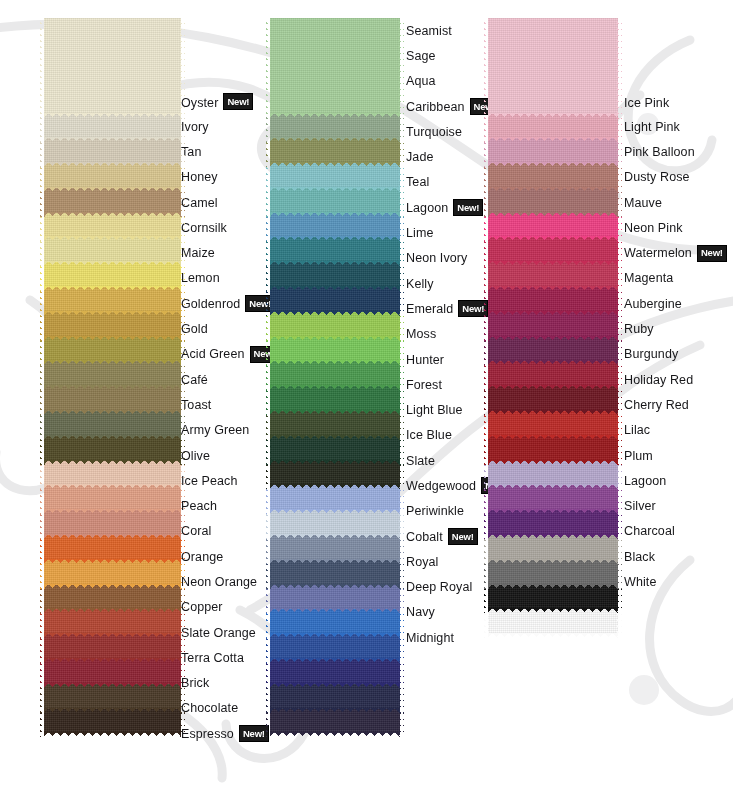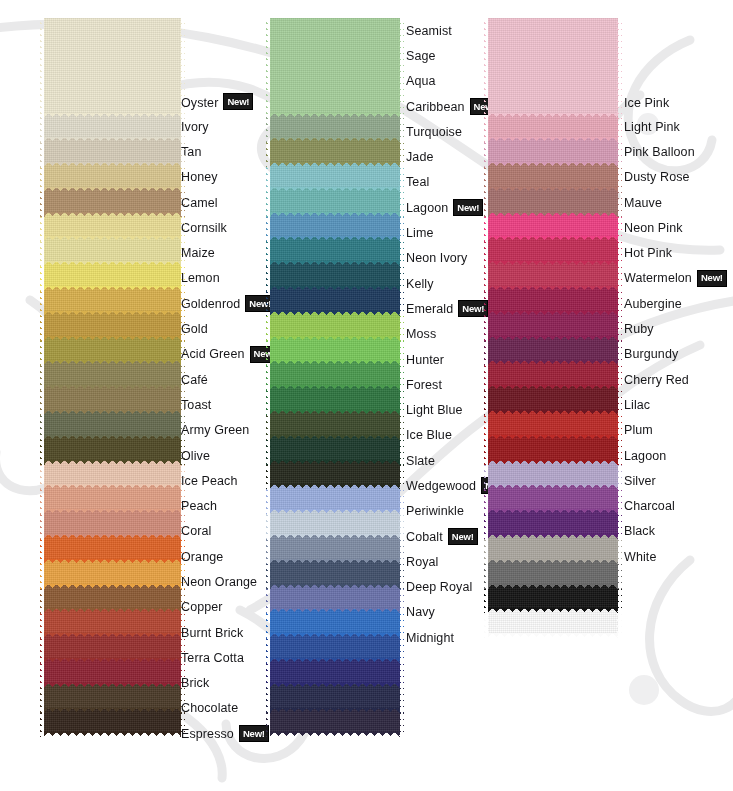--- a/index.html
+++ b/index.html
@@ -369,21 +369,21 @@
         <div class="label-row">
           <span class="label-text">Orange</span>
         </div>
         <div class="label-row">
           <span class="label-text">Neon Orange</span>
         </div>
         <div class="label-row">
           <span class="label-text">Copper</span>
         </div>
         <div class="label-row">
-          <span class="label-text">Burnt Brick</span>
+          <span class="label-text">Slate Orange</span>
         </div>
         <div class="label-row">
           <span class="label-text">Terra Cotta</span>
         </div>
         <div class="label-row">
           <span class="label-text">Brick</span>
         </div>
         <div class="label-row">
           <span class="label-text">Chocolate</span>
         </div>
@@ -783,34 +783,37 @@
         <div class="label-row">
           <span class="label-text">Dusty Rose</span>
         </div>
         <div class="label-row">
           <span class="label-text">Mauve</span>
         </div>
         <div class="label-row">
           <span class="label-text">Neon Pink</span>
         </div>
         <div class="label-row">
-          <span class="label-text">Hot Pink</span>
-        </div>
-        <div class="label-row">
           <span class="label-text">Watermelon</span>
           <span class="badge-new">New!</span>
         </div>
         <div class="label-row">
+          <span class="label-text">Magenta</span>
+        </div>
+        <div class="label-row">
           <span class="label-text">Aubergine</span>
         </div>
         <div class="label-row">
           <span class="label-text">Ruby</span>
         </div>
         <div class="label-row">
           <span class="label-text">Burgundy</span>
+        </div>
+        <div class="label-row">
+          <span class="label-text">Holiday Red</span>
         </div>
         <div class="label-row">
           <span class="label-text">Cherry Red</span>
         </div>
         <div class="label-row">
           <span class="label-text">Lilac</span>
         </div>
         <div class="label-row">
           <span class="label-text">Plum</span>
         </div>

